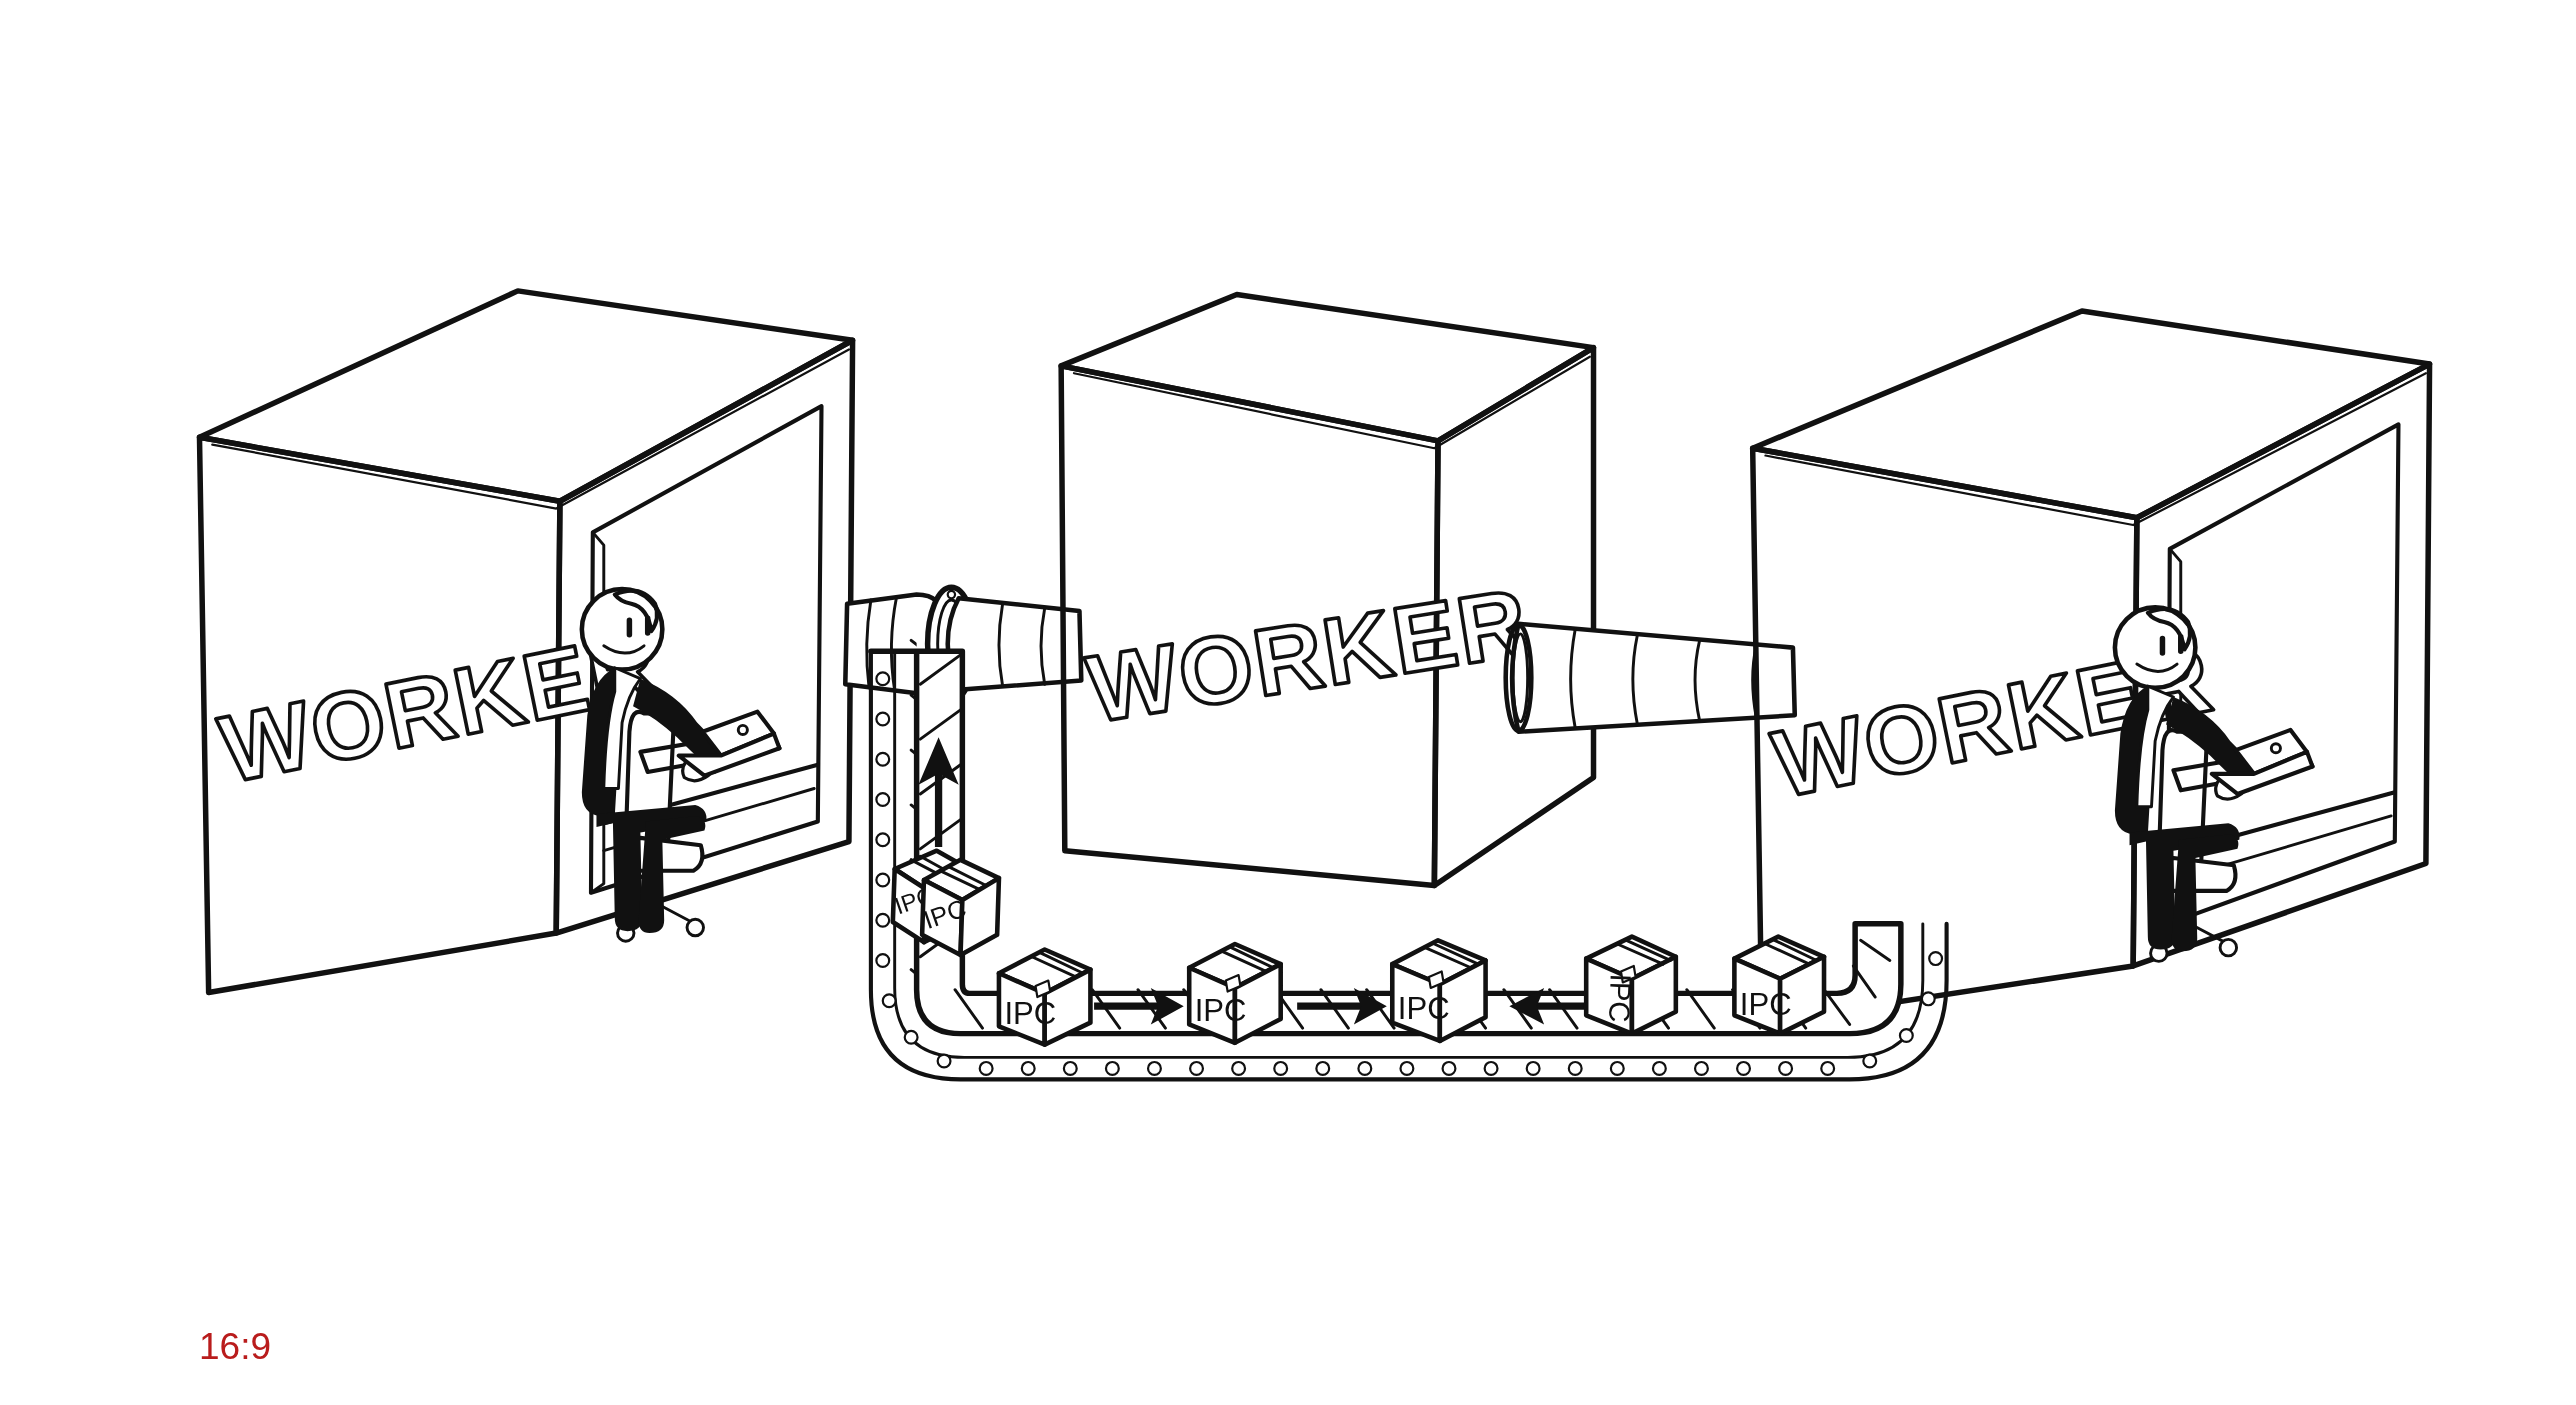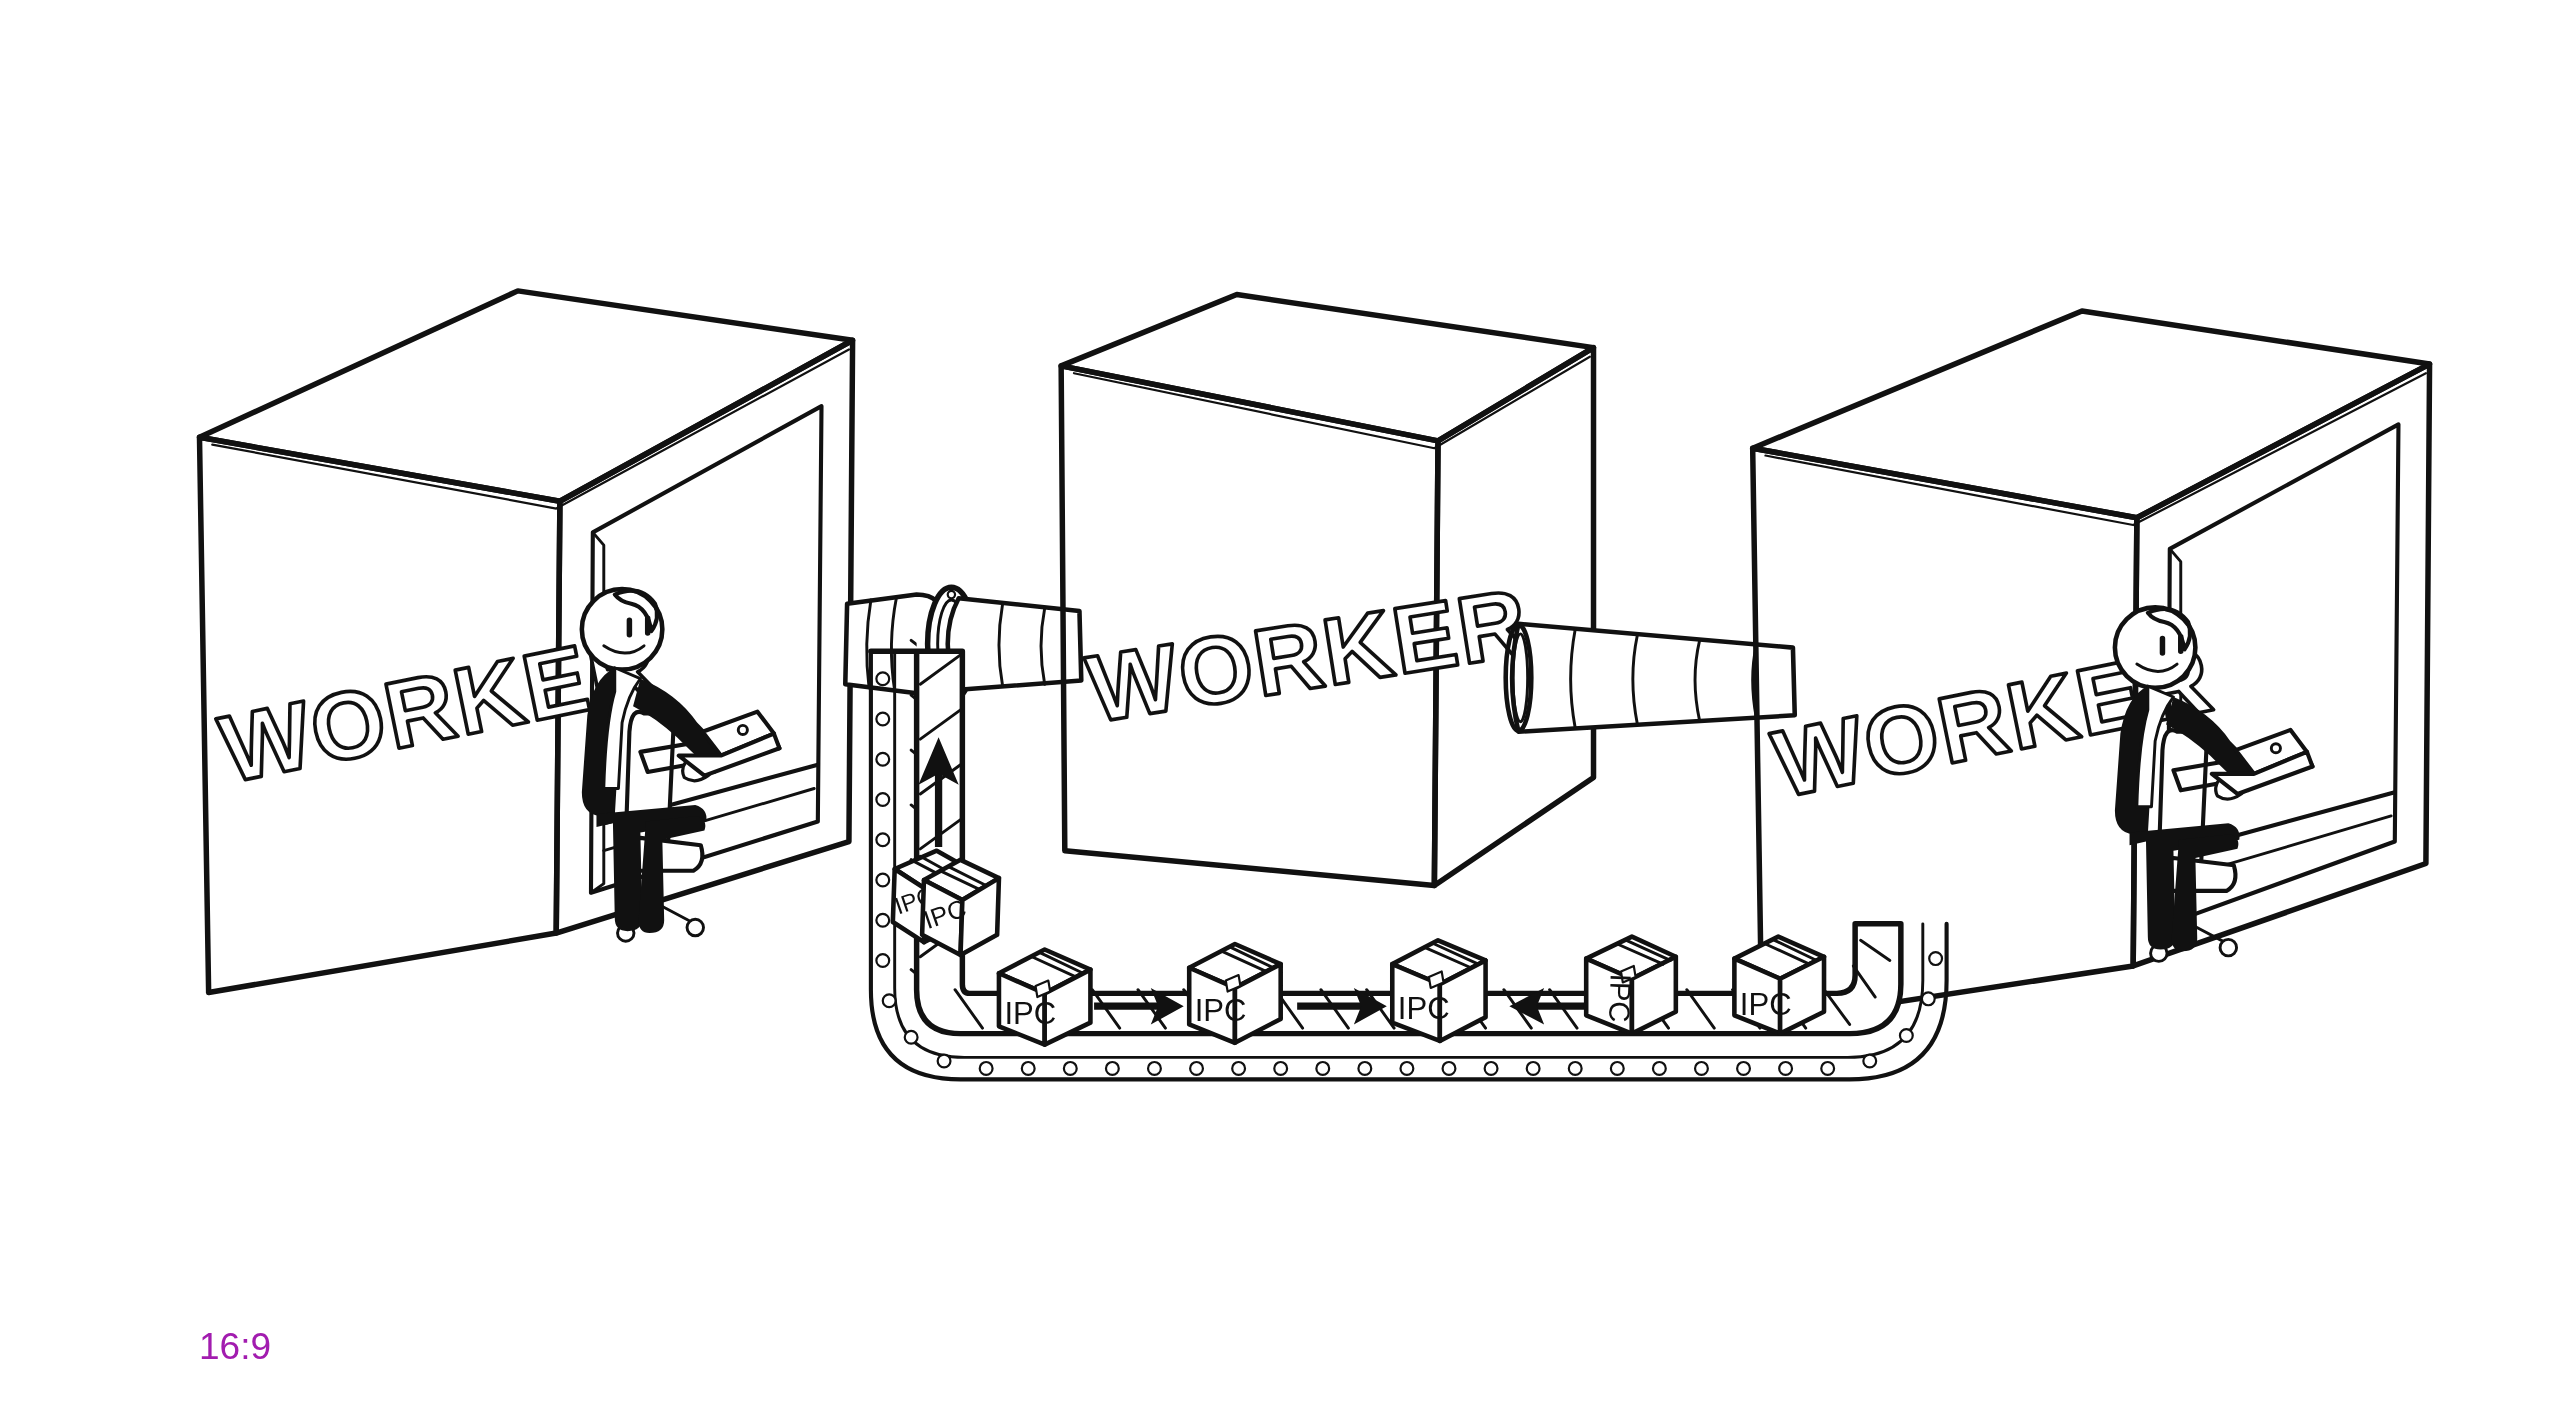--- a/index.html
+++ b/index.html
@@ -26,21 +26,21 @@
     width: 2576px;
     height: 1405px;
     display: block;
   }
   .ratio-label {
     position: absolute;
     left: 199px;
     top: 1328px;
     font-family: "Liberation Sans", sans-serif;
     font-size: 37px;
-    color: #a21caf;
+    color: #b91c1c;
     letter-spacing: 0px;
     line-height: 1;
     white-space: nowrap;
   }
   
   .ln { fill: none; stroke: #111111; stroke-linecap: round; stroke-linejoin: round; }
   .w-thick { stroke-width: 6; }
   .w-med   { stroke-width: 4.5; }
   .w-thin  { stroke-width: 3.2; }
   .w-hair  { stroke-width: 2.4; }

